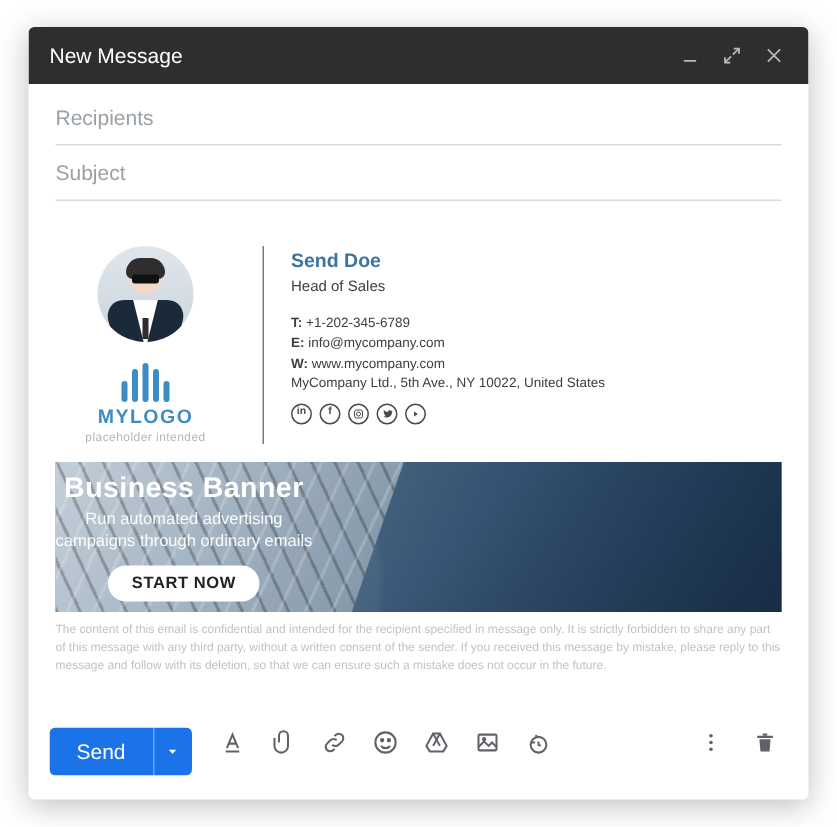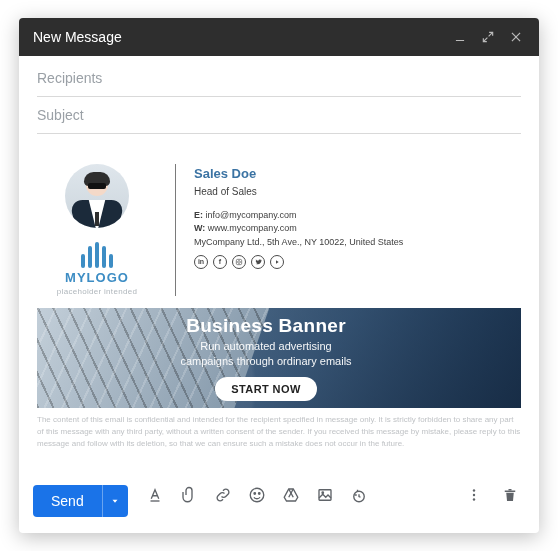--- a/index.html
+++ b/index.html
@@ -102,21 +102,21 @@
   .banner {
     height: 100px;
     background:
       linear-gradient(135deg, rgba(30,60,95,0.2) 0%, rgba(30,60,95,0.6) 55%, rgba(20,40,65,0.85) 100%),
       radial-gradient(circle at 20% 80%, rgba(255,255,255,0.15) 0 30%, transparent 31%),
       linear-gradient(90deg, #9fb4c6 0%, #6c88a2 40%, #2c4761 100%);
     color:#fff;
     position: relative;
     display:flex;
     align-items:center;
-    justify-content:center;
+    justify-content:flex-start;
     padding: 0 26px 0 0;
   }
   .banner::before {
     content:""; position:absolute; left:0; top:0; bottom:0; width:48%;
     background:
       repeating-linear-gradient(115deg, rgba(255,255,255,0.18) 0 2px, transparent 2px 16px),
       repeating-linear-gradient(65deg, rgba(0,0,0,0.25) 0 2px, transparent 2px 14px),
       linear-gradient(115deg, #c3cfd9, #7d92a5);
     clip-path: polygon(0 0, 100% 0, 85% 100%, 0 100%);
   }
@@ -202,22 +202,23 @@
                 <span></span>
                 <span></span>
                 <span></span>
               </div>
           <div class="brand">MYLOGO</div>
           <div class="tag">placeholder intended</div>
         </div>
       </div>
       <div class="divider"></div>
       <div class="col-right">
-        <div class="name">Sales Doe</div>
+        <div class="name">Send Doe</div>
         <div class="jobtitle">Head of Sales</div>
+        <div class="info-row"><strong>T:</strong> <span>+1-202-345-6789</span></div>
         <div class="info-row"><strong>E:</strong> <span>info@mycompany.com</span></div>
         <div class="info-row"><strong>W:</strong> <span>www.mycompany.com</span></div>
         <div class="info-row">MyCompany Ltd., 5th Ave., NY 10022, United States</div>
         <div class="socials">
           <div class="c">in</div>
           <div class="c">f</div>
           <div class="c">
                 <svg width="8" height="8" viewBox="0 0 24 24" fill="none" stroke="currentColor" stroke-width="2">
                   <rect x="4" y="4" width="16" height="16" rx="4"></rect>
                   <circle cx="12" cy="12" r="4"></circle>

